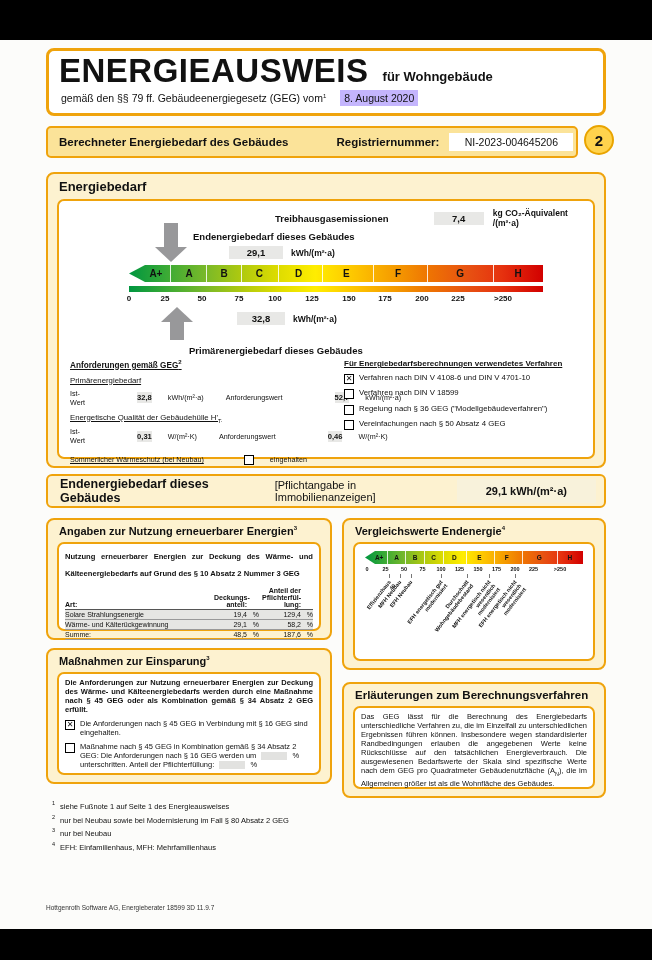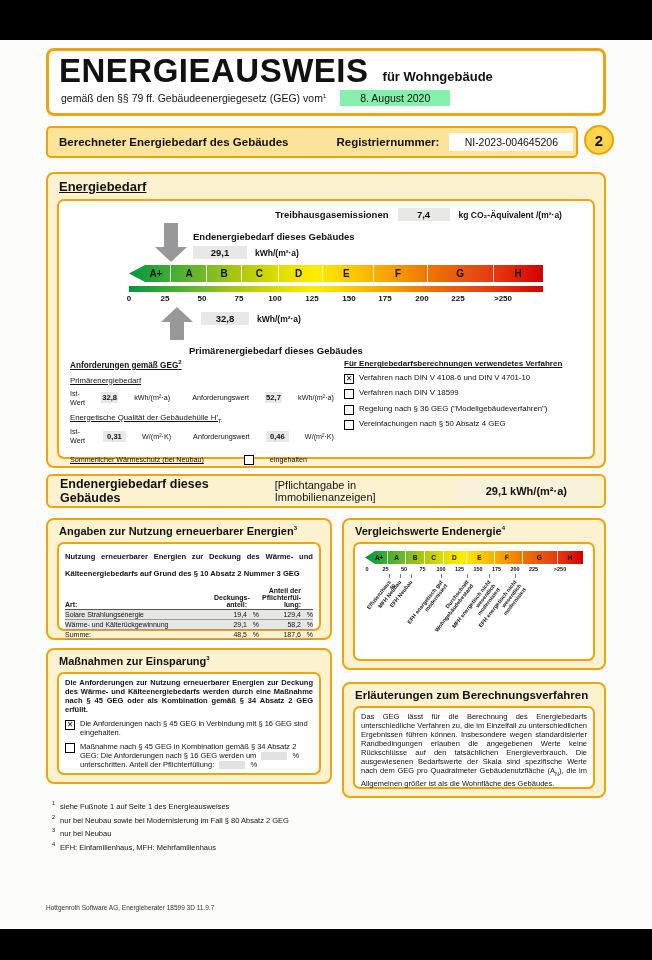--- a/index.html
+++ b/index.html
@@ -17,21 +17,21 @@
   .b{font-weight:bold;}
   sup{font-size:6px;vertical-align:super;}
 
   
   .hdr{position:absolute;left:46px;top:8px;width:560px;height:68px;border:3px solid #efa30c;
        border-radius:8px;background:#fff;box-sizing:border-box;padding:2px 10px;}
   .hdr-row1{display:flex;align-items:flex-end;gap:14px;}
   .hdr-title{font-size:33px;font-weight:bold;letter-spacing:.5px;line-height:36px;}
   .hdr-sub{font-size:13px;font-weight:bold;padding-bottom:5px;}
   .hdr-row2{display:flex;align-items:center;gap:14px;font-size:10.5px;margin-top:1px;margin-left:2px;}
-  .date-box{background:#86efac;padding:2px 20px;font-size:10.5px;}
+  .date-box{background:#c4b5fd;padding:2px 4px;font-size:10.5px;}
 
   
   .regbar{position:absolute;left:46px;top:86px;width:532px;height:32px;background:#fbe399;
           border:2px solid #efa30c;border-radius:5px;box-sizing:border-box;
           display:flex;align-items:center;font-size:11.5px;font-weight:bold;}
   .regnum{background:#fff;font-weight:normal;font-size:10.5px;padding:3px 8px;min-width:108px;text-align:center;margin-left:10px;}
   .pagecircle{position:absolute;left:584px;top:85px;width:30px;height:30px;border-radius:50%;
           background:#ffd34d;border:2px solid #e9a400;box-sizing:border-box;display:flex;
           align-items:center;justify-content:center;font-weight:bold;font-size:15px;}
 
@@ -39,21 +39,21 @@
   .band{position:absolute;background:linear-gradient(to right,#009640 0%,#3aaa35 9%,#76b82a 18%,
         #aec90f 27%,#dedc00 36%,#ffed00 45%,#fdc300 55%,#f59c00 64%,#ee7203 73%,#e75112 82%,
         #e6320f 90%,#d20000 100%);}
   .tip16{clip-path:polygon(0 50%,16px 0,100% 0,100% 100%,16px 100%);}
   .tip10{clip-path:polygon(0 50%,10px 0,100% 0,100% 100%,10px 100%);}
   .sL{position:absolute;top:0;bottom:0;display:flex;align-items:center;transform:translateX(-50%);font-weight:bold;}
   .p0{left:6.5%}.p1{left:14.5%}.p2{left:23%}.p3{left:31.5%}.p4{left:41%}.p5{left:52.5%}.p6{left:65%}.p7{left:80%}.p8{left:94%}
   .sep{position:absolute;top:0;bottom:0;width:1px;background:rgba(255,255,255,.85);}
   .tick{position:absolute;transform:translateX(-50%);font-weight:bold;}
 
-  .vbox{background:#e8e8e6;display:inline-flex;align-items:center;justify-content:center;font-weight:bold;}
+  .vbox{background:#e8e8e6;display:inline-flex;align-items:center;justify-content:center;font-weight:bold;margin-left:36px;}
 
   .arrow{position:absolute;width:32px;}
   .a-shaft{width:14px;height:24px;background:#98989a;margin:0 auto;}
   .a-head-dn{width:0;height:0;border-left:16px solid transparent;border-right:16px solid transparent;border-top:15px solid #98989a;}
   .a-head-up{width:0;height:0;border-left:16px solid transparent;border-right:16px solid transparent;border-bottom:15px solid #98989a;}
 
   .cb{width:8px;height:8px;border:1px solid #000;background:#fff;display:inline-flex;flex:none;
       align-items:center;justify-content:center;font-size:8px;line-height:8px;margin-top:1px;}
   .cb.checked::before{content:"\2715";}
 
@@ -111,21 +111,21 @@
     </div>
 
     <div class="regbar">
       <span style="margin-left:11px;">Berechneter Energiebedarf des Gebäudes</span>
       <span style="margin-left:48px;">Registriernummer:</span>
       <span class="regnum">NI-2023-004645206</span>
     </div>
     <div class="pagecircle">2</div>
 
     <div class="gbox" style="left:46px;top:132px;width:560px;height:296px;">
-      <span class="btitle" style="font-size:13px;text-decoration:underline;">Energiebedarf</span>
+      <span class="btitle" style="font-size:13px;">Energiebedarf</span>
       <div class="inner">
 
         <div style="position:absolute;left:216px;top:7px;display:flex;align-items:center;gap:9px;">
           <span class="b" style="font-size:9.5px;">Treibhausgasemissionen</span>
           <span class="vbox" style="width:52px;height:13px;font-size:9.5px;">7,4</span>
           <span class="b" style="font-size:8.5px;">kg CO₂-Äquivalent /(m²·a)</span>
         </div>
 
         <span class="b" style="position:absolute;left:134px;top:30px;font-size:9.5px;">Endenergiebedarf dieses Gebäudes</span>
         <div style="position:absolute;left:134px;top:45px;display:flex;align-items:center;gap:8px;">

